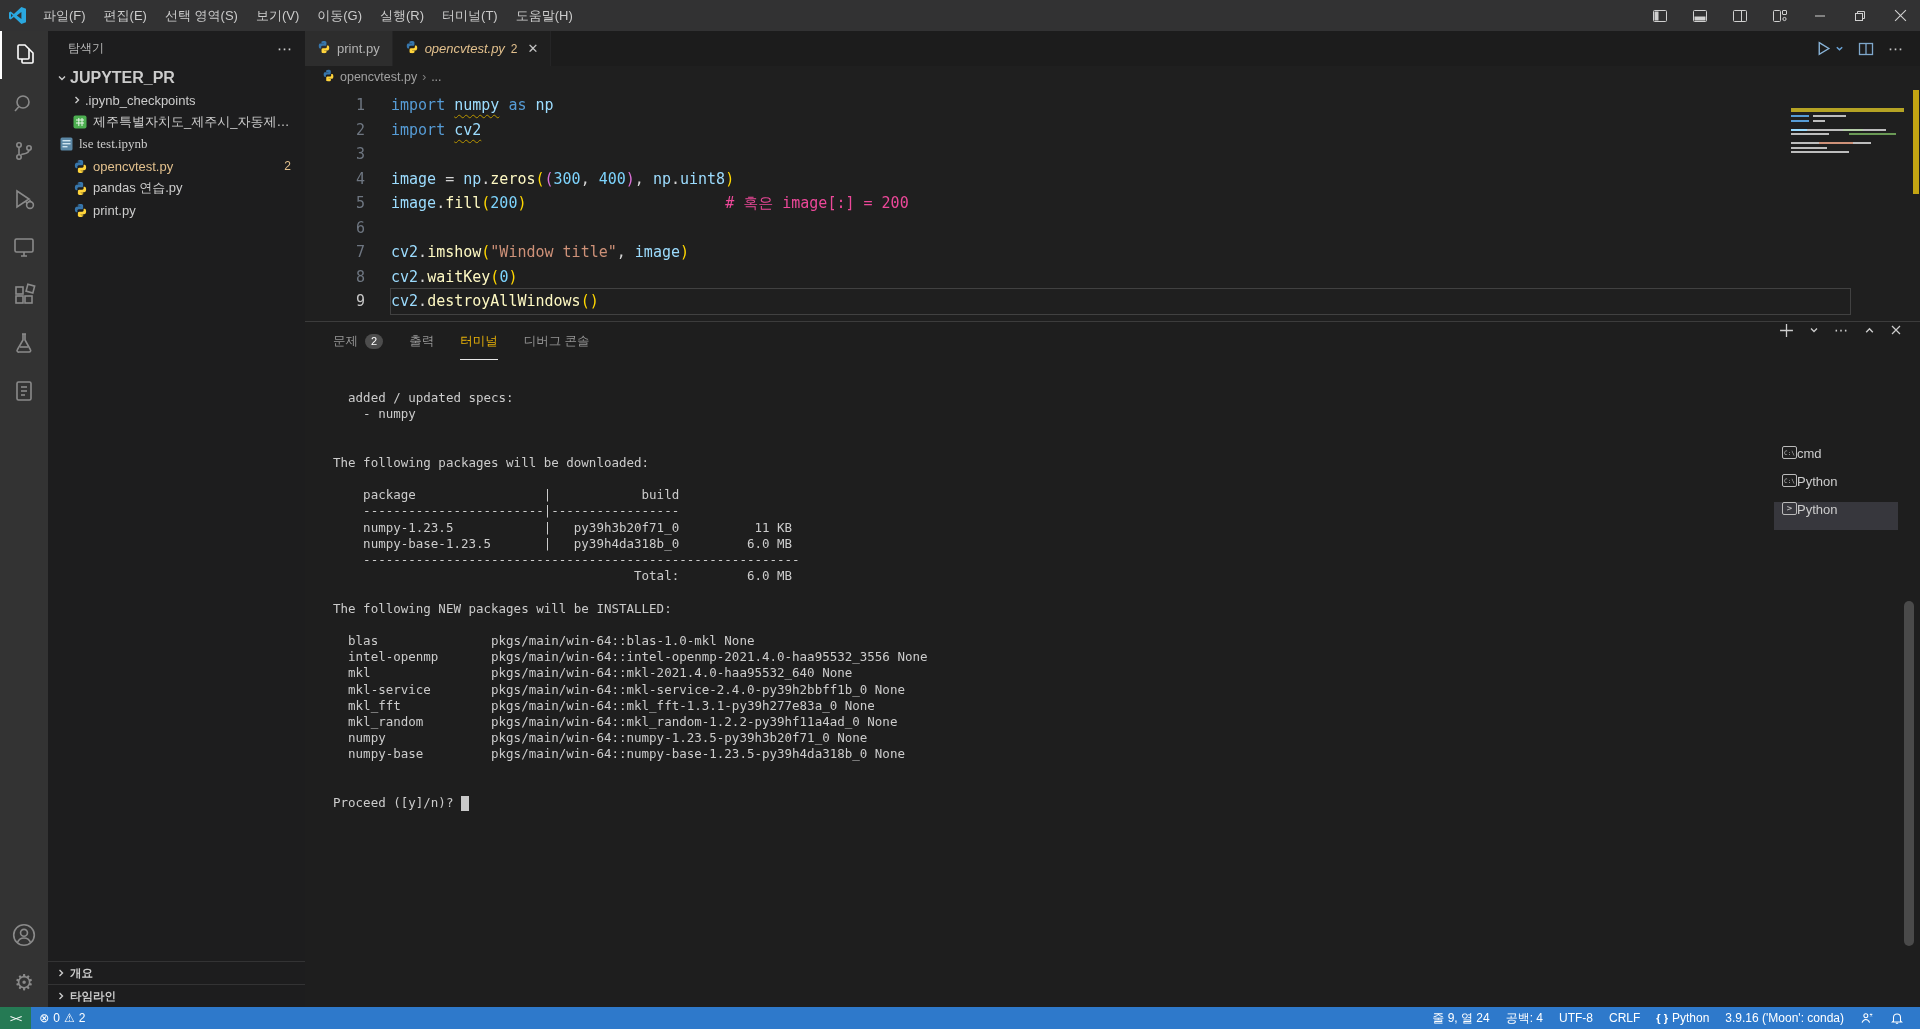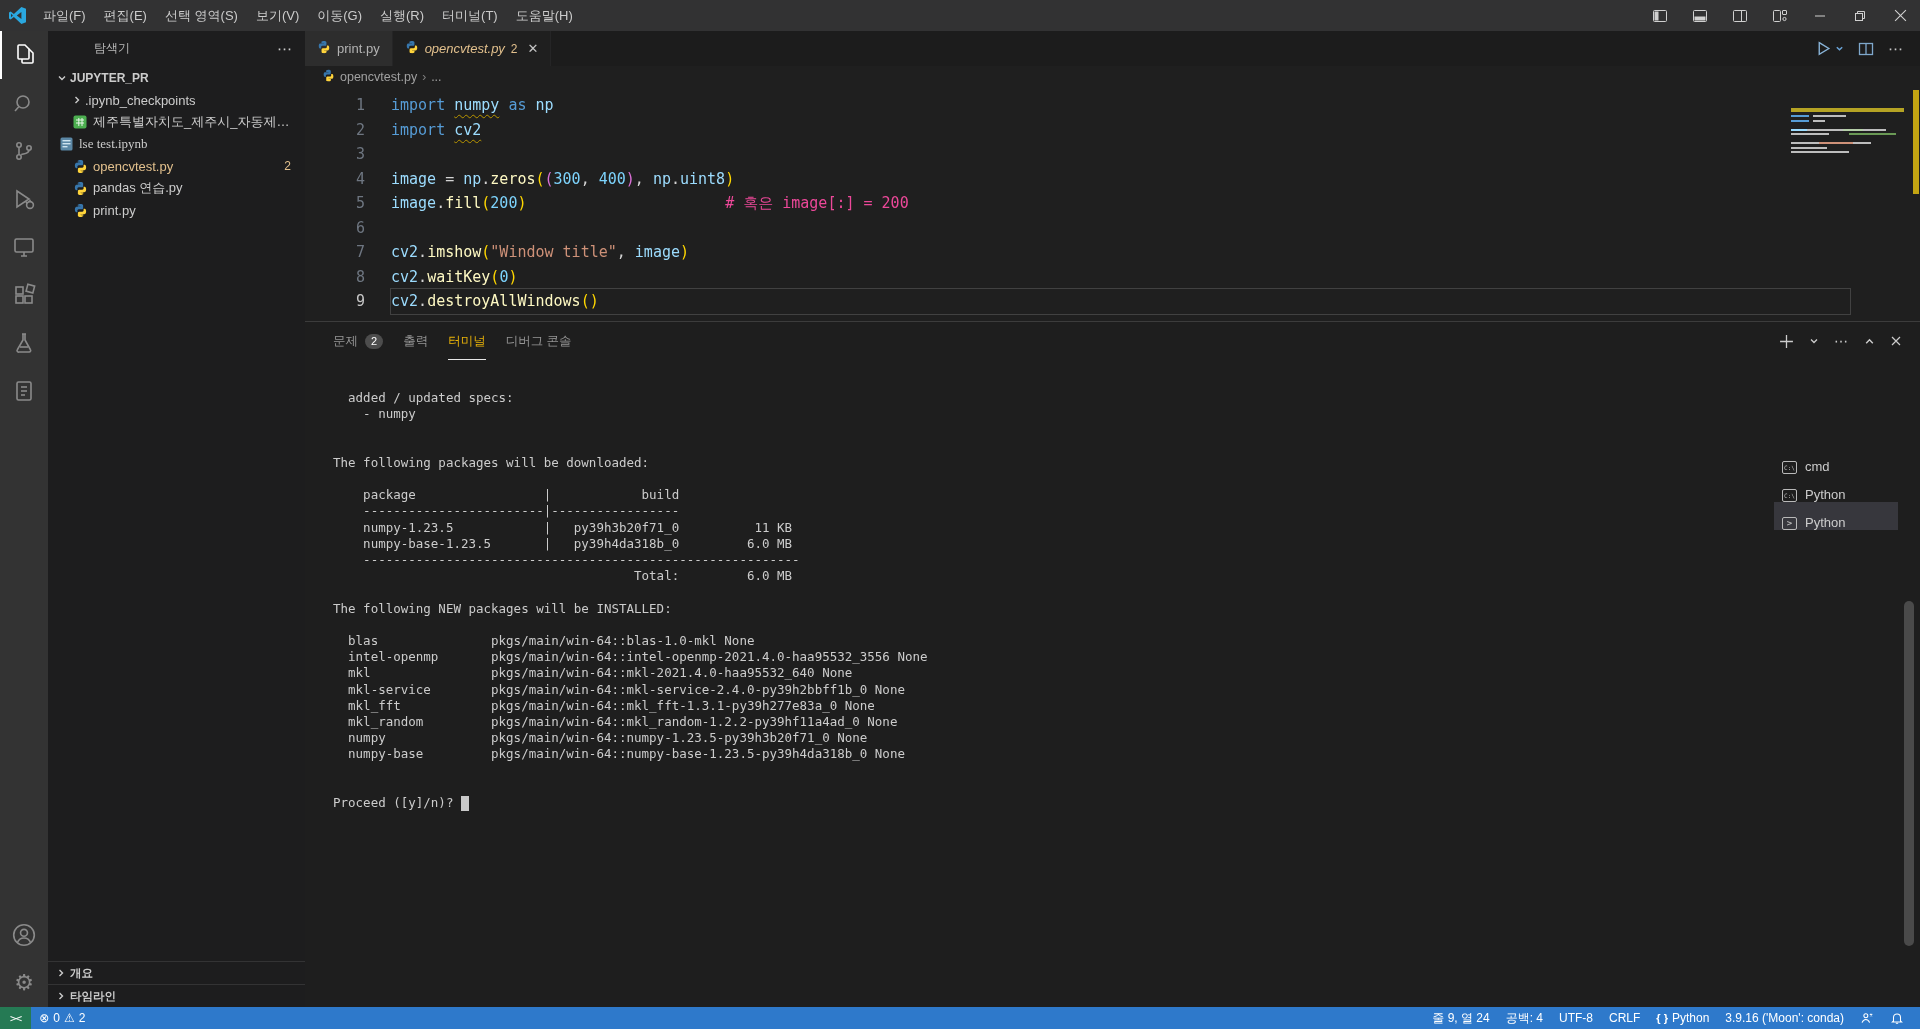--- a/index.html
+++ b/index.html
@@ -23,28 +23,28 @@
   
   .activitybar { width:48px; background:#333333; display:flex; flex-direction:column; align-items:center; }
   .act-item { width:48px; height:48px; display:flex; align-items:center; justify-content:center; color:#8a8a8a; position:relative; }
   .act-item.active { color:#ffffff; }
   .act-item.active::before { content:""; position:absolute; left:0; top:0; bottom:0; width:2px; background:#ffffff; }
   .act-spacer { flex:1; }
   .gear-glyph { font-size:22px; line-height:1; }
 
   
   .sidebar { width:257px; background:#1d1d1e; display:flex; flex-direction:column; font-size:13px; }
-  .sb-header { height:35px; display:flex; align-items:center; padding:0 12px 0 20px; color:#bbbbbb; font-size:12px;margin-left:26px; }
+  .sb-header { height:35px; display:flex; align-items:center; padding:0 12px 0 20px; color:#bbbbbb; font-size:12px; }
   .sb-header .ellip { margin-left:auto; color:#cccccc; font-size:15px; letter-spacing:1px; }
   .tree { }
   .tree-row { height:22px; display:flex; align-items:center; padding-left:4px; cursor:pointer; position:relative; }
   .tree-row .chev { width:16px; display:flex; justify-content:center; color:#cccccc; flex:0 0 16px; }
   .tree-row .f-icon { width:16px; margin:0 5px 0 10px; display:flex; justify-content:center; flex:0 0 16px; }
   .tree-row .label { white-space:nowrap; overflow:hidden; text-overflow:ellipsis; padding-right:4px; }
-  .root-row { font-weight:bold; font-size:12px; color:#cccccc; height:23px; }
+  .root-row { font-weight:bold; font-size:16px; color:#cccccc; height:23px; }
   .root-row .chev { margin-left:2px; }
   .row-mod .label { color:#e2c08d; }
   .row-badge { margin-left:auto; margin-right:14px; color:#e2c08d; font-size:12px; }
   .sb-bottom { margin-top:auto; }
   .sb-section { height:23px; display:flex; align-items:center; border-top:1px solid #333334; font-size:11.5px; font-weight:bold; color:#cccccc; padding-left:4px; }
   .sb-section .chev { width:18px; display:flex; justify-content:center; }
 
   
   .editor-col { flex:1; display:flex; flex-direction:column; background:#1f1f1f; min-width:0; }
 
@@ -77,32 +77,32 @@
 
   
   .minimap { position:absolute; right:16px; top:20px; width:113px; height:120px; }
   .mm-warn { height:4px; background:#b5a324; margin-bottom:3px; }
   .mm-row { height:2px; margin-bottom:2.5px; }
   .overview-ruler { position:absolute; right:1px; top:0; width:6px; height:233px; }
   .ov-mark { position:absolute; right:0; width:6px; background:#c3a412; }
 
   
   .panel { flex:1; border-top:1px solid #3c3c3c; display:flex; flex-direction:column; background:#1e1e1e; position:relative; min-height:0; }
-  .panel-header { height:38px; flex:0 0 38px; display:flex; align-items:center; padding-left:28px; gap:20px; }
+  .panel-header { height:38px; flex:0 0 38px; display:flex; align-items:flex-start; padding-left:28px; gap:26px; }
   .ptab { font-size:12.5px; color:#969696; text-transform:none; display:flex; align-items:center; gap:7px; height:100%; line-height:38px; cursor:pointer; }
   .ptab.active { color:#eab308; border-bottom:1px solid #e7e7e7; }
   .ptab .pbadge { background:#4d4d4d; color:#ffffff; border-radius:9px; font-size:11px; padding:1px 6px; line-height:13px; }
   .panel-actions { margin-left:auto; display:flex; align-items:center; gap:15px; padding-right:18px; color:#cccccc; }
   .panel-actions .pa { display:flex; align-items:center; font-size:14px; }
   .panel-body { flex:1; position:relative; min-height:0; }
   .terminal { font-family:"DejaVu Sans Mono", monospace; font-size:12.5px; line-height:16.2px; color:#cccccc; white-space:pre; padding:30px 0 0 28px; }
   .term-cursor { position:absolute; left:156px; top:436px; width:8px; height:15px; background:#c9c9c9; }
   .term-scrollbar { position:absolute; right:6px; top:241px; width:10px; height:345px; background:#4a4a4a; border-radius:5px; }
   .term-list { position:absolute; right:22px; top:86px; width:124px; }
-  .term-item { height:28px; display:flex; align-items:flex-end; gap:8px; font-size:13px; color:#cccccc; padding-left:8px; cursor:pointer; }
+  .term-item { height:28px; display:flex; align-items:flex-start; font-size:13px; color:#cccccc; padding-left:8px; cursor:pointer; }
   .term-item.selected { background:#37373d; }
   .term-ic { width:15px; height:13px; border:1px solid #b9b9b9; border-radius:2px; font-size:6px; line-height:11px; text-align:center; color:#b9b9b9; font-family:"DejaVu Sans Mono", monospace; }
   .term-ic.chev-ic { font-size:9px; font-weight:bold; }
 
   
   .statusbar { height:22px; flex:0 0 22px; background:#2e79cb; display:flex; align-items:center; color:#ffffff; font-size:12px; }
   .sb-remote { background:#257a54; height:22px; display:flex; align-items:center; padding:0 10px; font-family:"DejaVu Sans Mono", monospace; font-size:11px; letter-spacing:-1px; }
   .status-item { display:flex; align-items:center; gap:4px; padding:0 8px; height:22px; cursor:pointer; }
   .sb-right { margin-left:auto; display:flex; align-items:center; padding-right:8px; }
   .sb-glyph { font-size:12px; }

